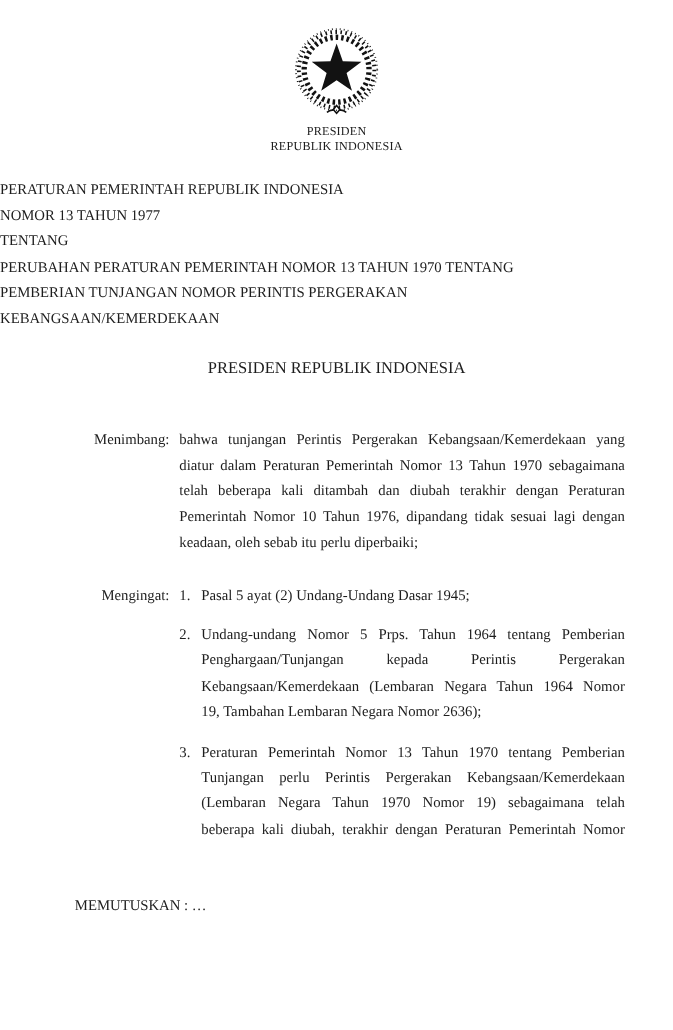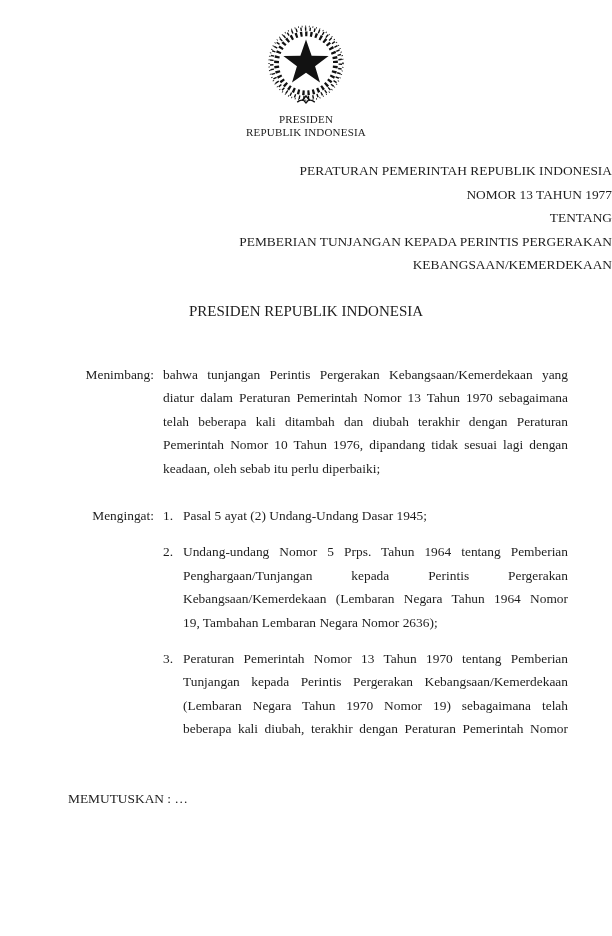--- a/index.html
+++ b/index.html
@@ -13,21 +13,21 @@
     color: #1d1d1d;
     overflow: hidden;
   }
   
   .doc-header { text-align: center; padding-top: 24px; }
   .emblem { display: inline-block; line-height: 0; }
   .emblem svg { width: 88px; height: 84px; }
   .seal-caption { font-size: 11px; line-height: 12.5px; margin-top: 1px; letter-spacing: 0.2px; }
 
   
-  .title-block { margin-top: 21px; text-align: right; font-size: 13.4px; line-height: 23.5px; }
+  .title-block { margin-top: 21px; text-align: left; font-size: 13.4px; line-height: 23.5px; }
   .subheading  { margin-top: 23px; text-align: center; font-size: 15px; line-height: 23.5px; }
 
   
   .doc-body { margin: 40px 44px 0 68px; font-size: 13.4px; line-height: 23.4px; }
   .clause-row { display: flex; align-items: flex-start; }
   .clause-row.mengingat { margin-top: 24px; }
   .clause-label {
     flex: 0 0 95px; width: 95px; box-sizing: border-box;
     display: flex; justify-content: flex-end; padding-right: 9px;
   }
@@ -71,21 +71,22 @@
     <div class="seal-caption">
       <div>PRESIDEN</div>
       <div>REPUBLIK INDONESIA</div>
     </div>
   </header>
 
   <section class="title-block">
     <div>PERATURAN PEMERINTAH REPUBLIK INDONESIA</div>
     <div>NOMOR 13 TAHUN 1977</div>
     <div>TENTANG</div>
-    <div>PEMBERIAN TUNJANGAN KEPADA PERINTIS PERGERAKAN</div>
+    <div>PERUBAHAN PERATURAN PEMERINTAH NOMOR 13 TAHUN 1970 TENTANG</div>
+    <div>PEMBERIAN TUNJANGAN NOMOR PERINTIS PERGERAKAN</div>
     <div>KEBANGSAAN/KEMERDEKAAN</div>
   </section>
 
   <div class="subheading">PRESIDEN REPUBLIK INDONESIA</div>
 
   <main class="doc-body">
 
     <div class="clause-row">
       <div class="clause-label">
         <span>Menimbang</span>
@@ -121,21 +122,21 @@
             <div class="jl">Penghargaan/Tunjangan kepada Perintis Pergerakan</div>
             <div class="jl">Kebangsaan/Kemerdekaan (Lembaran Negara Tahun 1964 Nomor</div>
             <div class="jl last">19, Tambahan Lembaran Negara Nomor 2636);</div>
           </div>
         </div>
 
         <div class="list-item">
           <div class="item-num">3.</div>
           <div class="item-body">
             <div class="jl">Peraturan Pemerintah  Nomor 13 Tahun 1970 tentang Pemberian</div>
-            <div class="jl">Tunjangan kepada Perintis Pergerakan Kebangsaan/Kemerdekaan</div>
+            <div class="jl">Tunjangan perlu Perintis Pergerakan Kebangsaan/Kemerdekaan</div>
             <div class="jl">(Lembaran Negara Tahun 1970 Nomor 19) sebagaimana telah</div>
             <div class="jl">beberapa kali diubah, terakhir dengan Peraturan Pemerintah  Nomor</div>
           </div>
         </div>
 
       </div>
     </div>
 
   </main>
 

